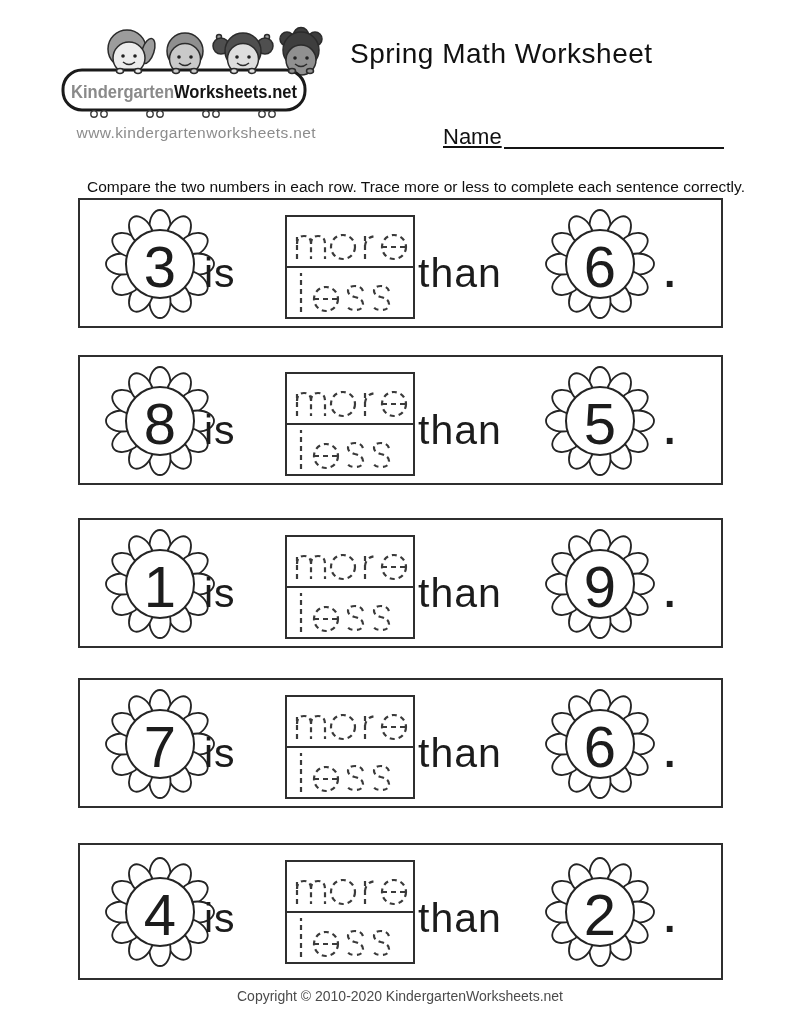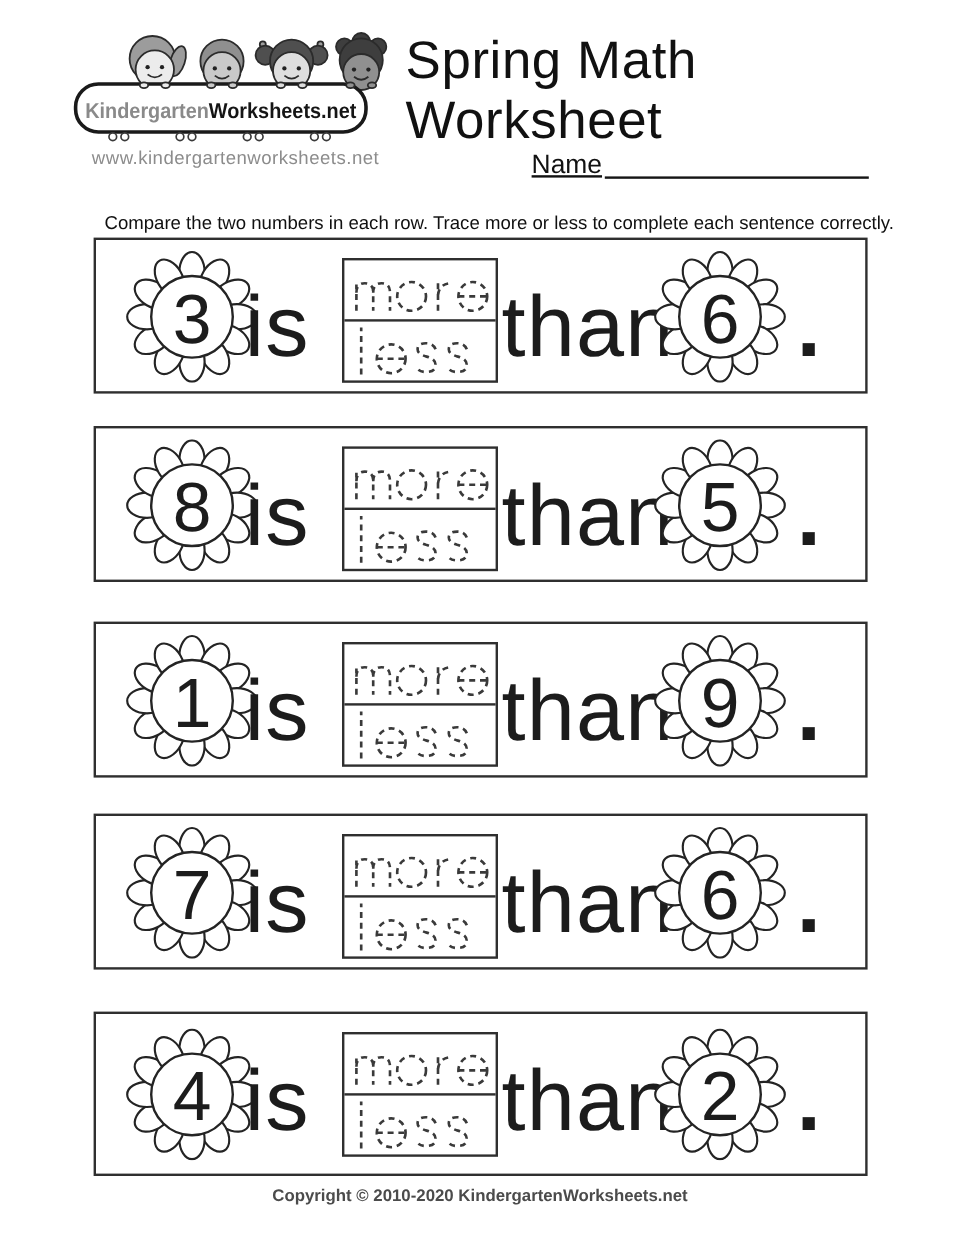--- a/index.html
+++ b/index.html
@@ -9,21 +9,21 @@
     overflow:hidden;
   }
   
   .logo-svg{position:absolute;left:58px;top:16px;width:265px;height:106px;}
   .logo-svg .outline{stroke:#2b2b2b;stroke-width:1.5;}
   .site-url{
     position:absolute;left:64px;top:124px;width:252px;text-align:right;
     font-size:15.5px;letter-spacing:.4px;color:#8c8c8c;
   }
   .title-block{position:absolute;left:338px;top:26px;}
-  .page-title{margin:0;font-size:44px;font-weight:500;letter-spacing:.5px;color:#111;}
+  .page-title{margin:12px;font-size:28px;font-weight:500;letter-spacing:.5px;color:#111;}
   .page-subtitle{margin:10px 0 0 2px;font-size:23px;font-weight:700;letter-spacing:.5px;color:#111;}
   .name-row{position:absolute;left:443px;top:121px;display:flex;align-items:flex-end;}
   .name-label{font-size:22px;line-height:31px;color:#111;text-decoration:underline;}
   .name-line{width:220px;height:1px;border-bottom:2.5px solid #151515;margin:0 0 3px 2px;}
   .instructions{
     position:absolute;top:162px;left:0;width:100%;margin:16px;text-align:center;
     font-size:15.5px;color:#101010;
   }
   
   .row{
@@ -33,42 +33,42 @@
   .flower{position:absolute;width:110px;height:110px;top:9px;}
   .flower.left{left:25px;}
   .flower.right{left:465px;}
   .petals ellipse{fill:#fff;stroke:var(--outline,#242424);stroke-width:1.8;}
   .flower-center{fill:#fff;stroke:var(--outline,#242424);stroke-width:2;}
   .flower-number{
     font-family:"Liberation Sans",sans-serif;font-size:58px;font-weight:400;
     fill:var(--ink,#1c1c1c);text-anchor:middle;dominant-baseline:central;
   }
   .word{
-    position:absolute;top:46px;font-size:72px;line-height:54px;
+    position:absolute;top:46px;font-size:41px;line-height:54px;
     letter-spacing:1px;color:var(--ink,#1c1c1c);white-space:nowrap;
   }
   .word.is{left:124px;}
   .word.than{left:338px;}
   .word.period{left:584px;font-weight:700;}
   .trace-box{
     position:absolute;left:205px;top:15px;width:126px;height:100px;
     border:2px solid var(--border,#2f2f2f);background:#fff;
     display:flex;flex-direction:column;box-sizing:content-box;
   }
   .trace-cell{flex:1;min-height:0;}
   .trace-cell.bottom{border-top:2px solid var(--border,#2f2f2f);}
   .trace-svg{
     width:100%;height:100%;display:block;
     fill:none;stroke:var(--trace,#3a3a3a);stroke-width:2.2;
     stroke-dasharray:5 4;stroke-linecap:butt;
   }
   
   .footer{
     position:absolute;top:988px;left:0;width:100%;text-align:center;
-    font-size:14px;line-height:1.25;color:#4b4b4b;font-weight:bold;
+    font-size:14px;line-height:1.25;color:#4b4b4b;
   }
 </style>
 </head>
 <body>
 
 
 
 
 <svg width="0" height="0" aria-hidden="true">
   <defs>

